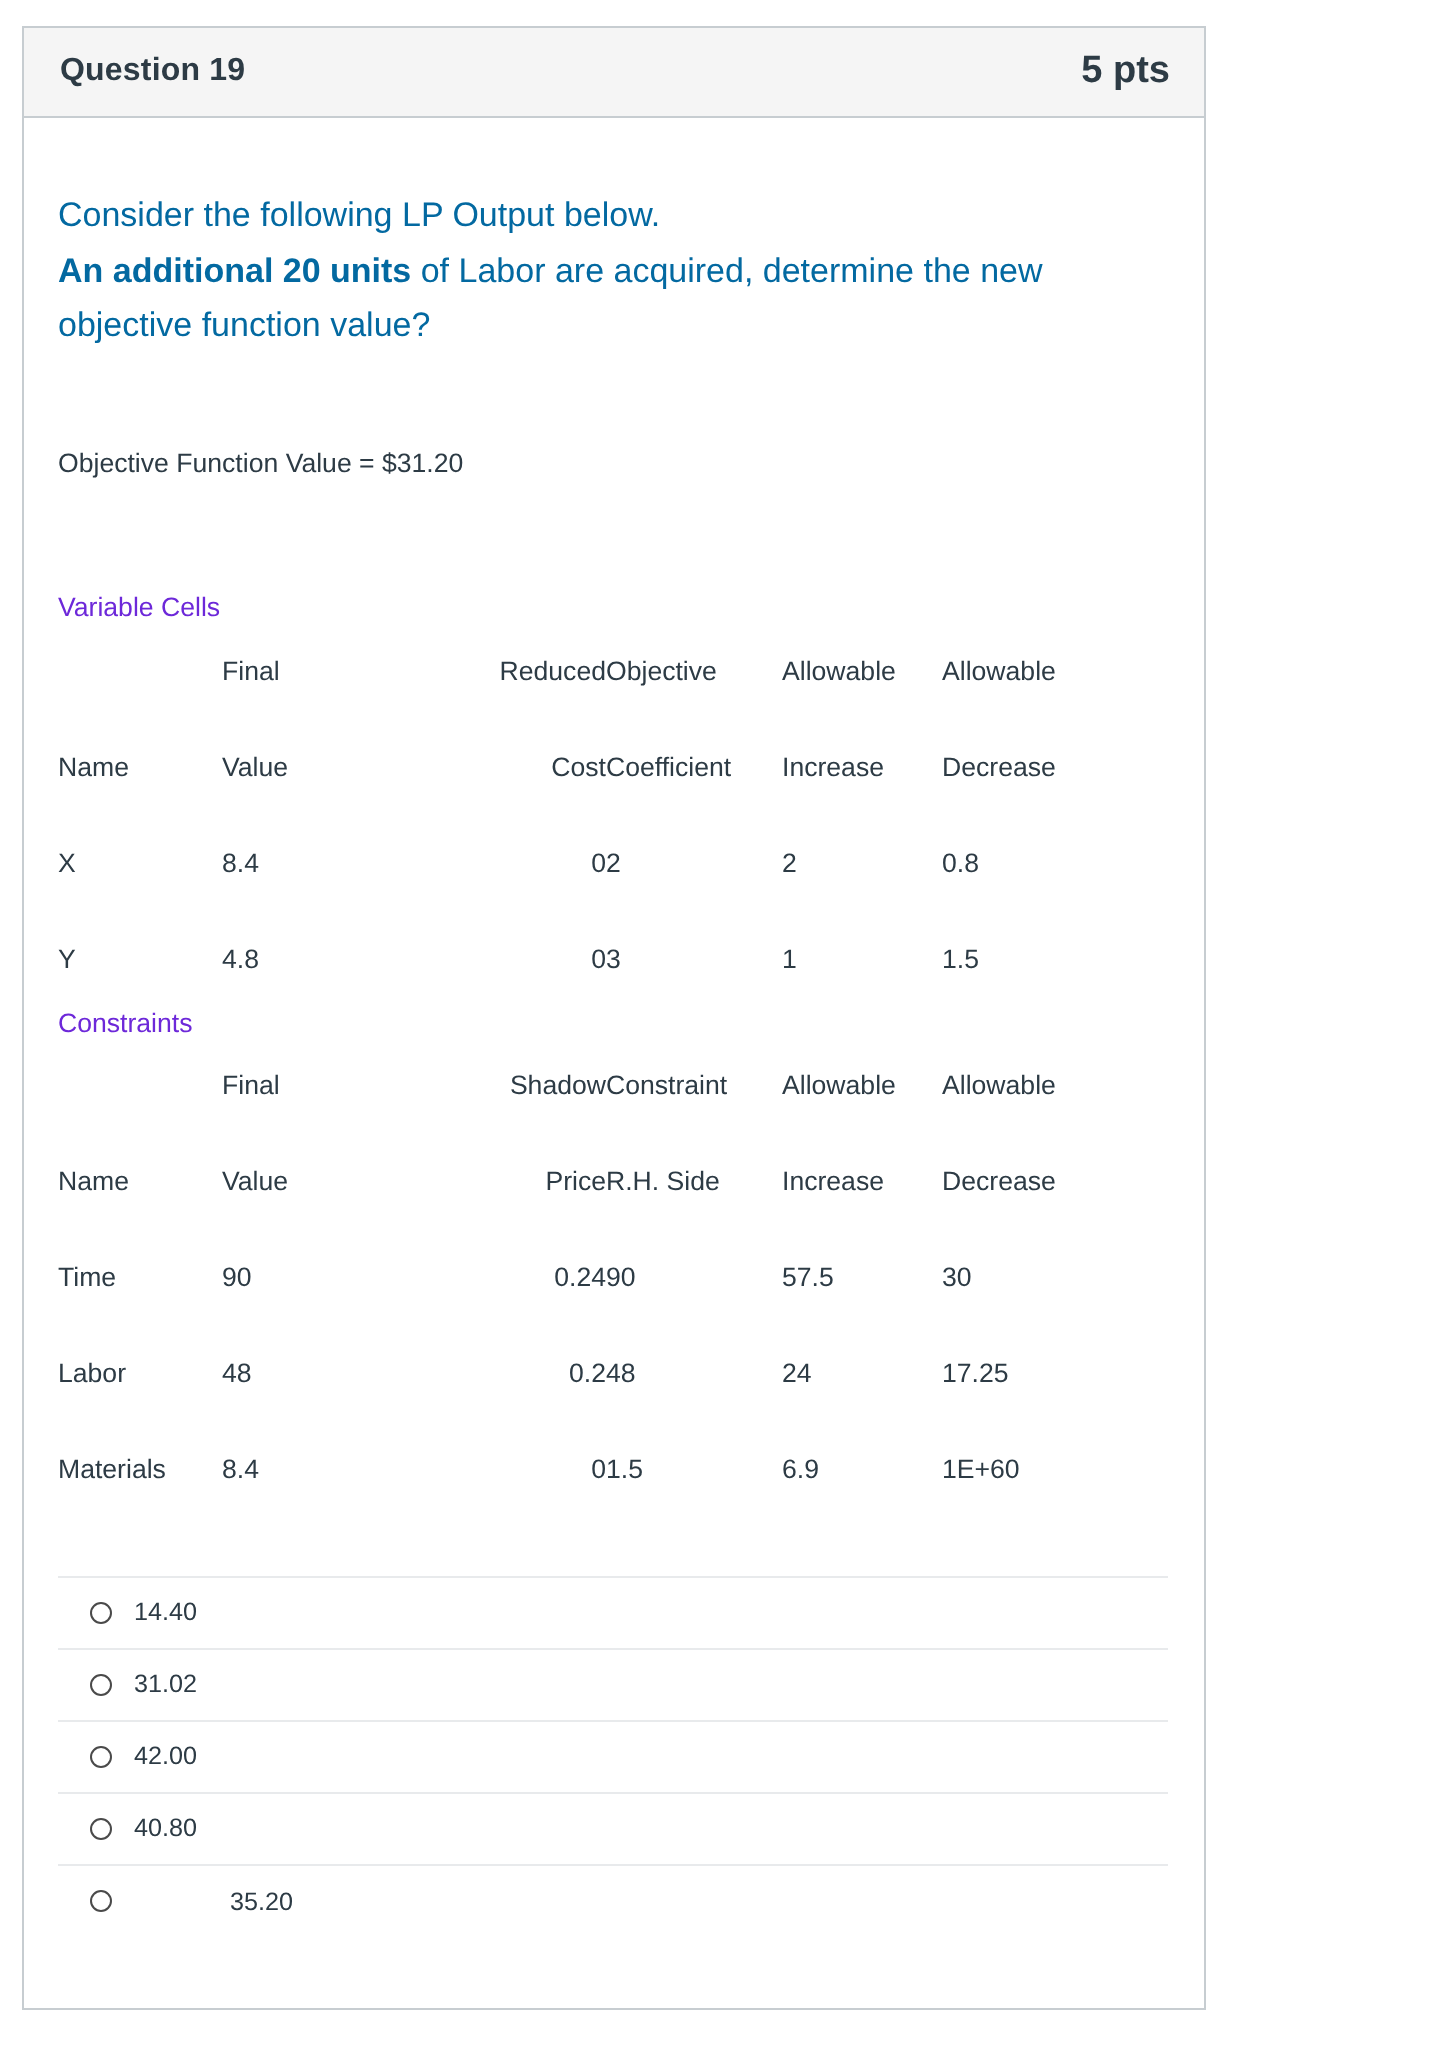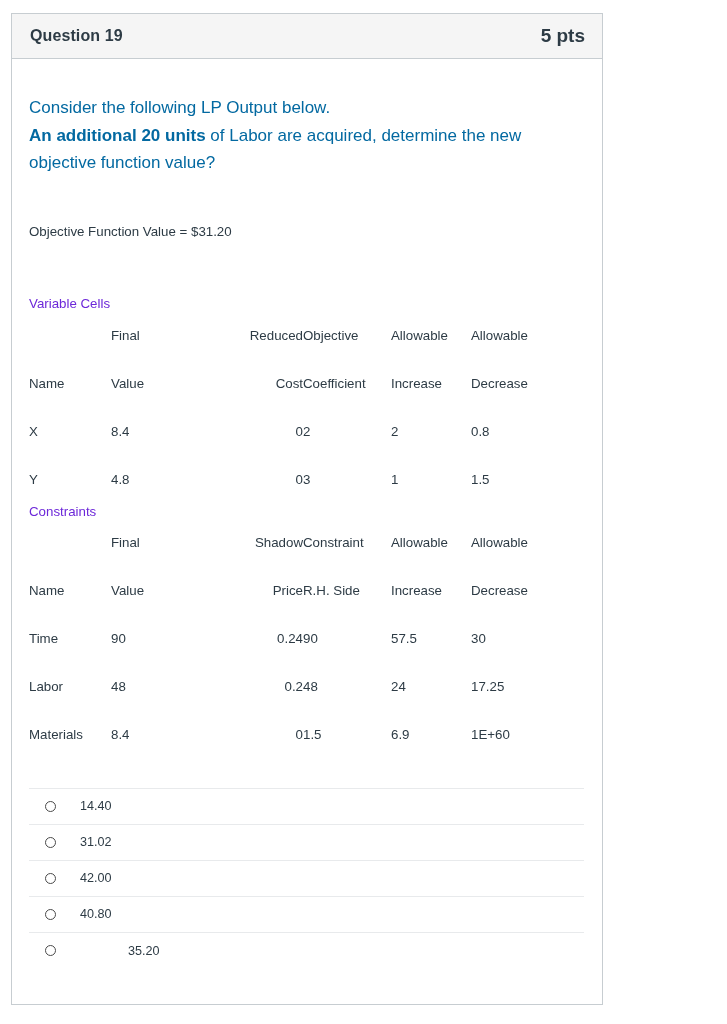--- a/index.html
+++ b/index.html
@@ -114,21 +114,21 @@
   .radio {
     width: 11px;
     height: 11px;
     border: 1px solid #4a4a4a;
     border-radius: 50%;
     background: #ffffff;
     flex: 0 0 auto;
     box-sizing: border-box;
   }
   .answer-label {
-    margin-left: 24px;
+    margin-left: 11px;
     font-size: 12.6px;
     color: #2d3b45;
   }
 </style>
 </head>
 <body>
 
 <div class="question-card">
 
   <div class="question-header">

